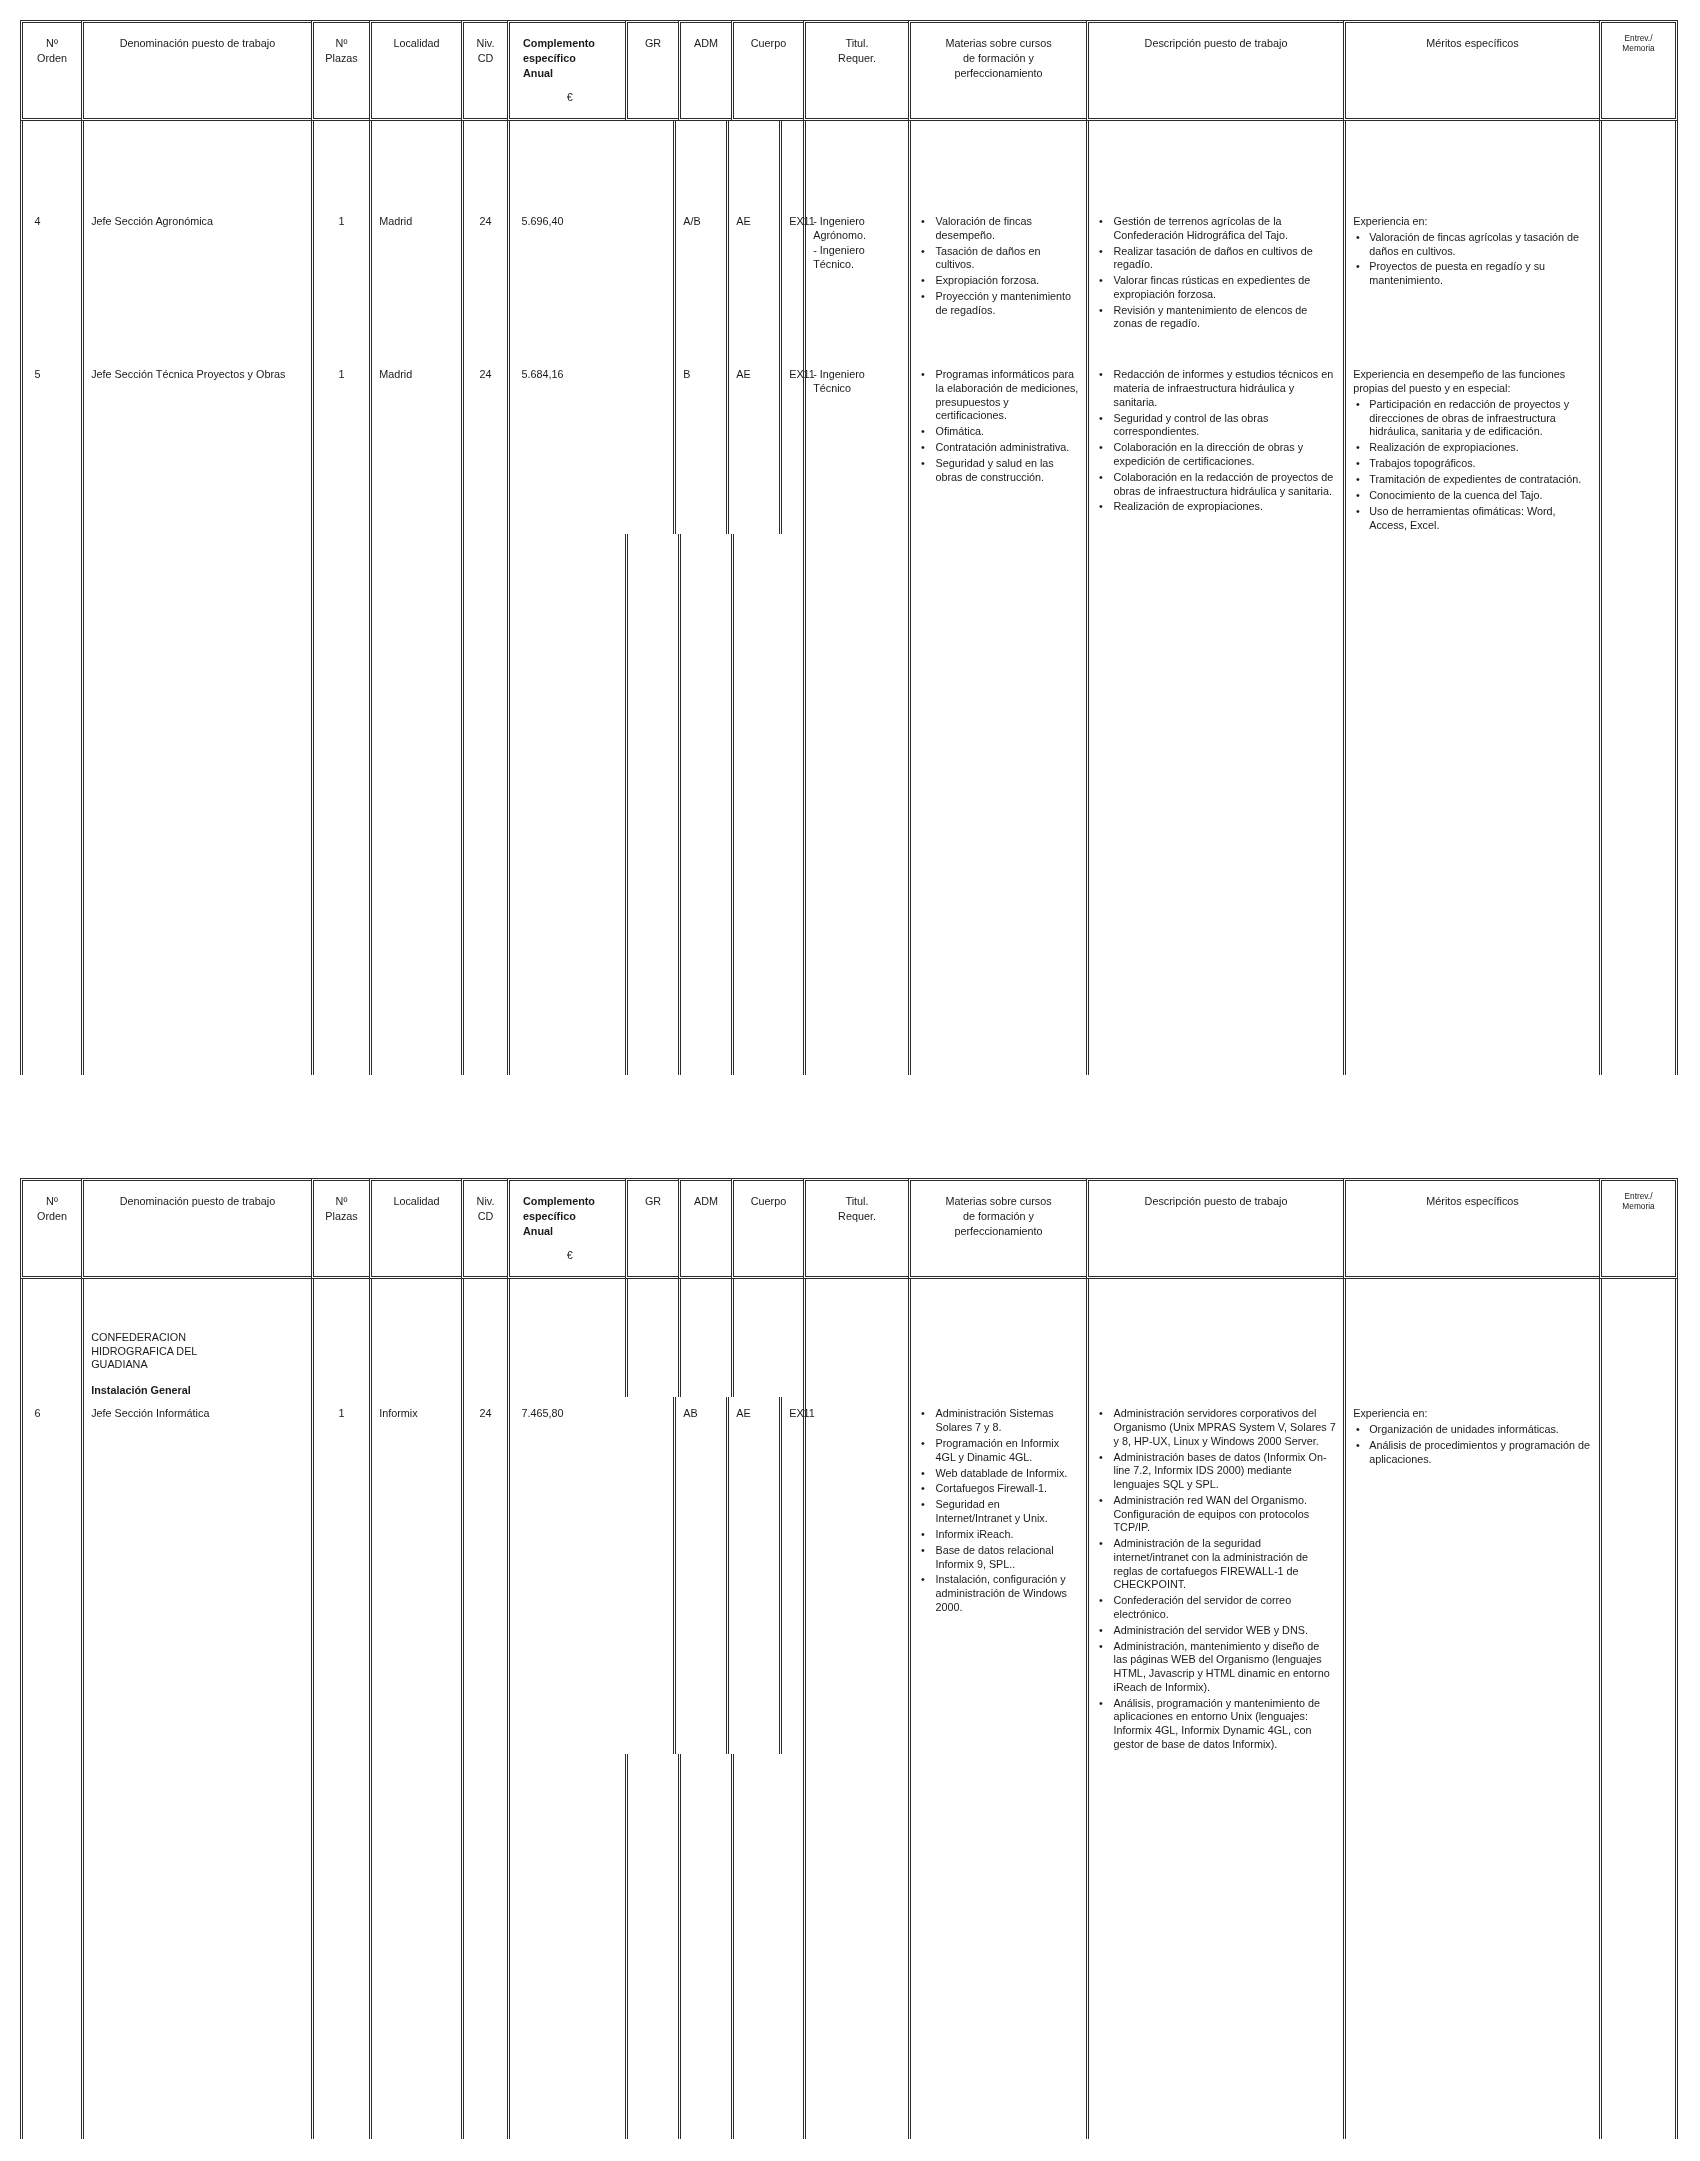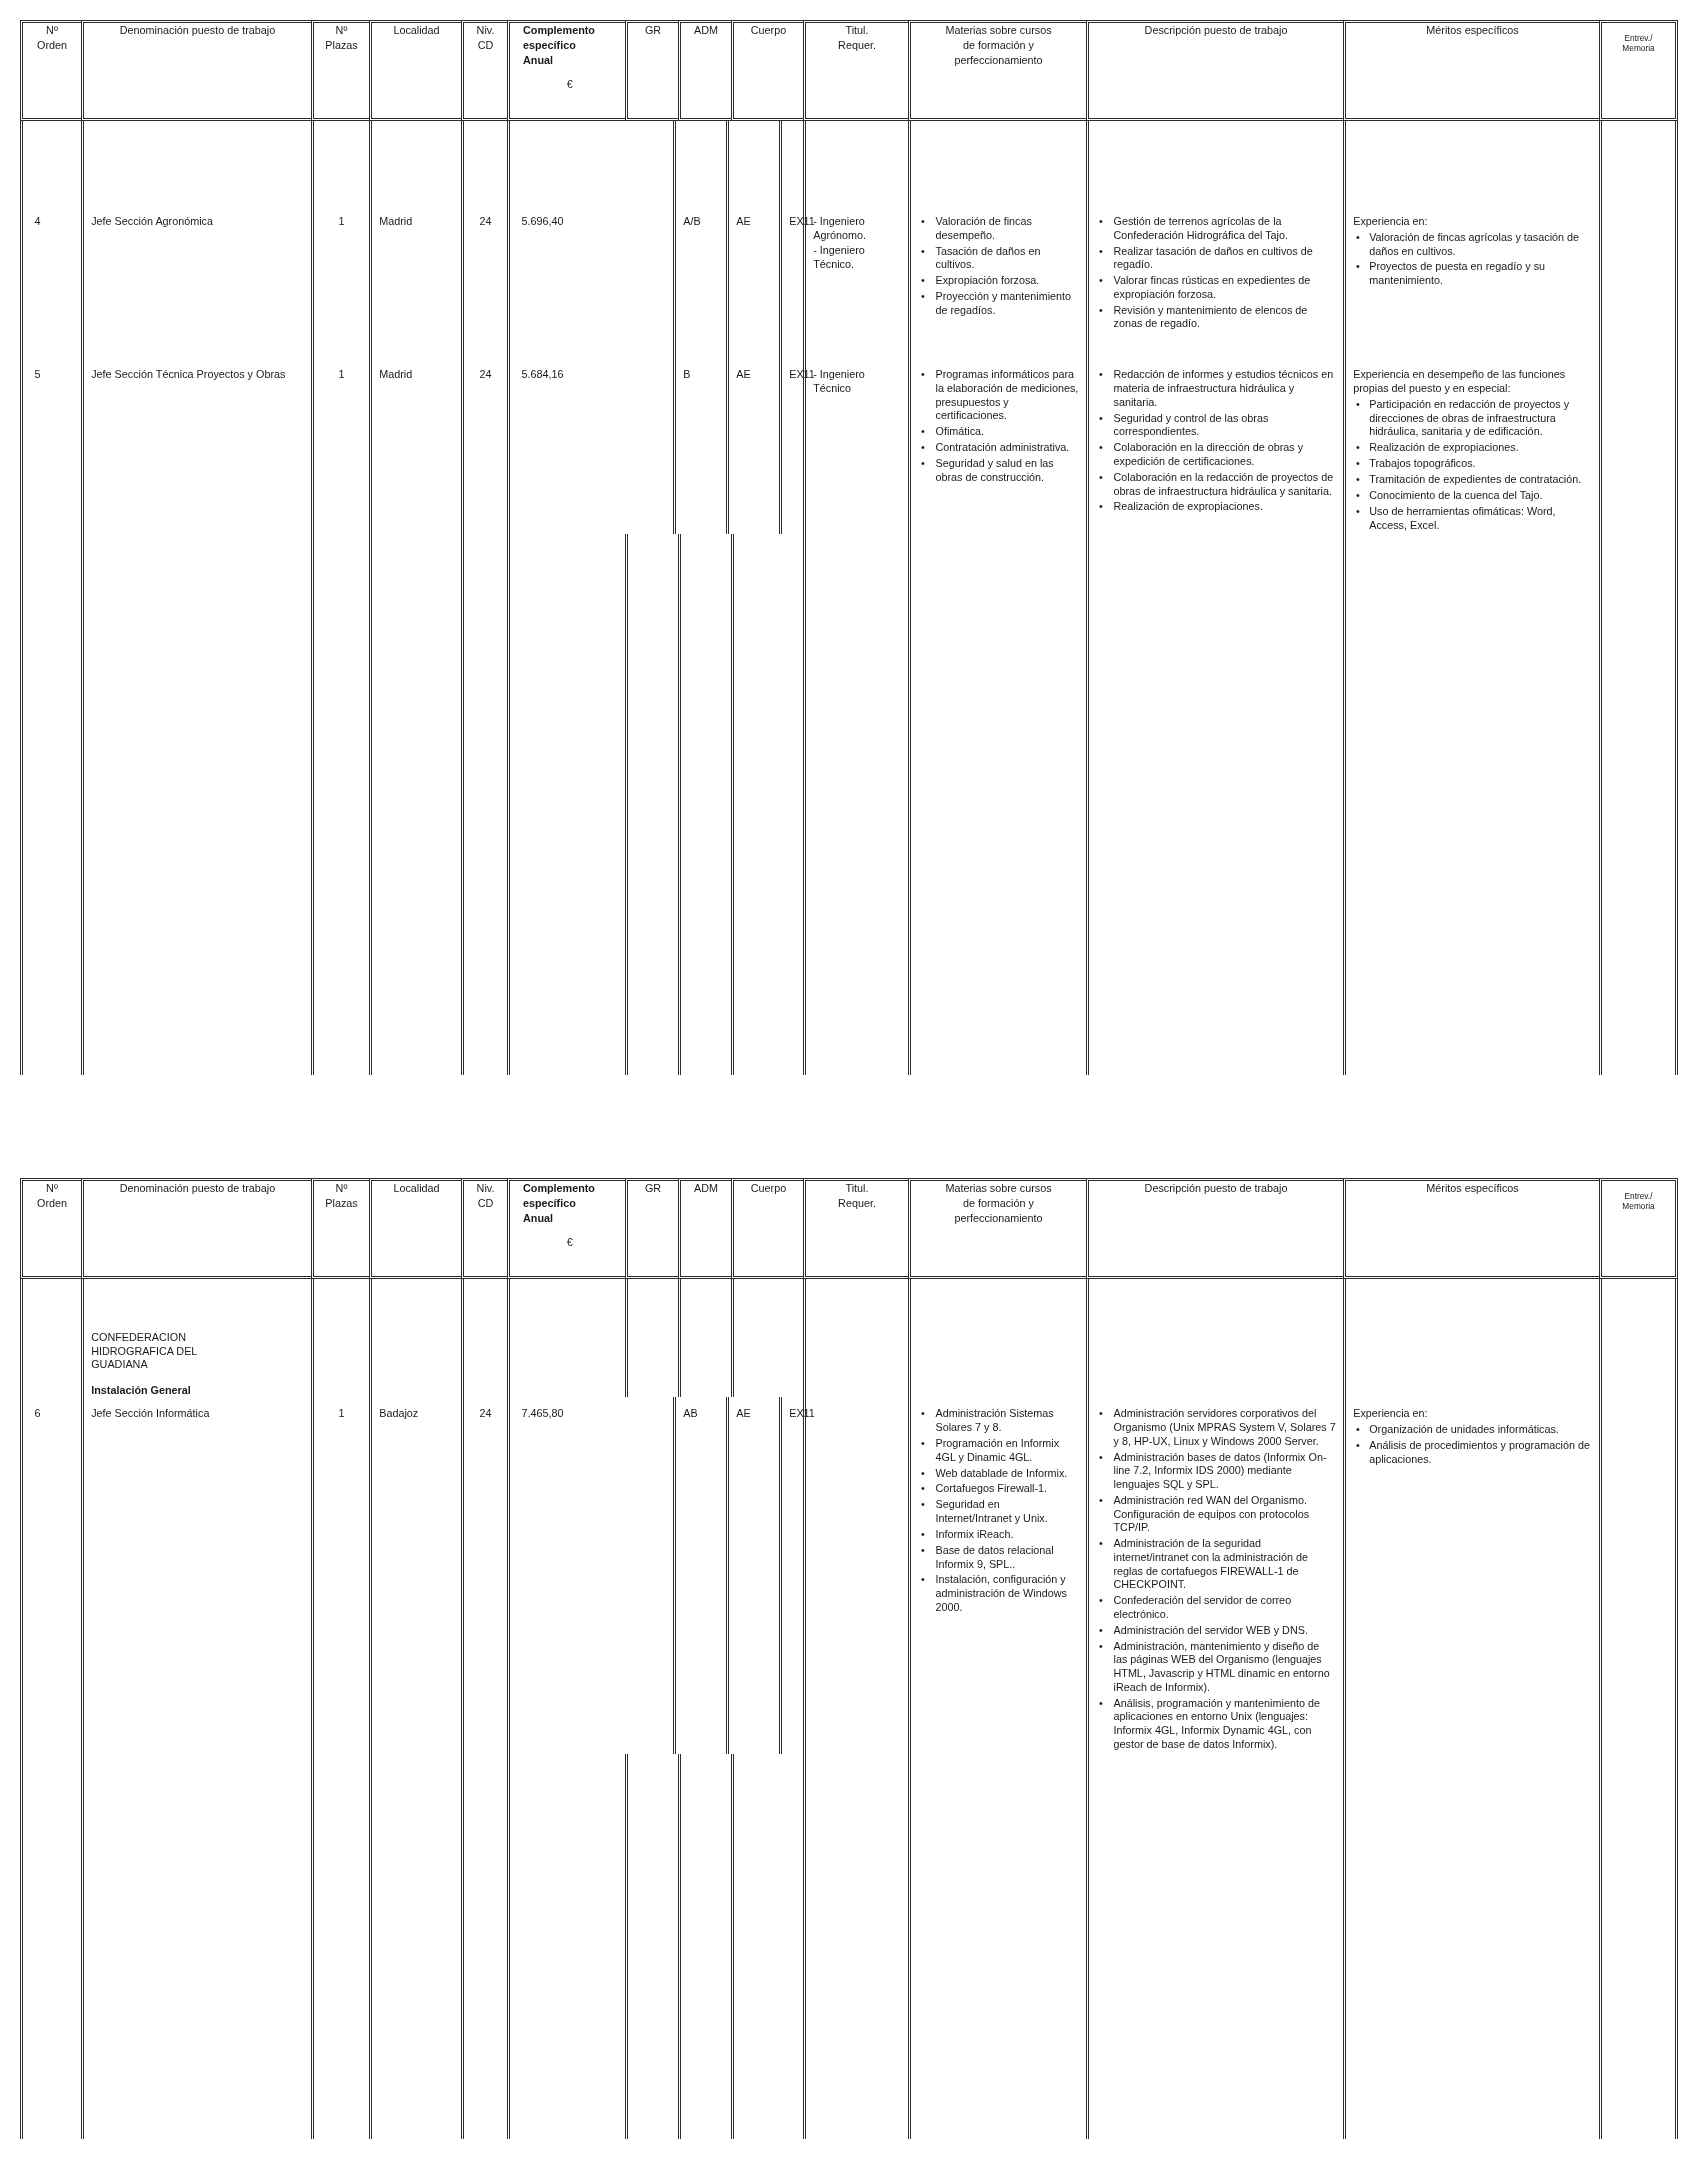--- a/index.html
+++ b/index.html
@@ -29,20 +29,21 @@
   .trow .cell:last-child { border-right: 3.6px double #2b2b2b; }
 
   
   .thead .cell {
     border-top: 3.6px double #2b2b2b;
     border-bottom: 3.6px double #2b2b2b;
     min-height: 101px;
     display: flex; flex-direction: column;
     align-items: center; justify-content: flex-start;
     text-align: center;
+    padding-top: 13px;
     font-size: 10.8px; line-height: 15px;
   }
   .thead .hlabel { white-space: pre-line; }
   .thead .c-comp { align-items: stretch; }
   .thead .c-comp .hlabel { text-align: left; padding-left: 1.4px; font-weight: bold; }
   .thead .c-comp .eur { text-align: center; margin-top: 8.7px; }
   .thead .c-ent { font-size: 8.3px; line-height: 10px; padding-top: 10px; }
 
   
   .tbody { display: flex; flex-direction: column; }
@@ -391,21 +392,21 @@
         <div class="cell"></div>
         <div class="cell"></div>
         <div class="cell"></div>
         <div class="cell"></div>
       </div>
 
       <div class="trow pt14">
         <div class="cell c-orden">6</div>
         <div class="cell c-denom">Jefe Sección Informática</div>
         <div class="cell c-plazas">1</div>
-        <div class="cell c-local">Badajoz</div>
+        <div class="cell c-local">Informix</div>
         <div class="cell c-niv">24</div>
         <div class="cell c-comp">7.465,80</div>
         <div class="cell c-gr">AB</div>
         <div class="cell c-adm">AE</div>
         <div class="cell c-cuerpo">EX11</div>
         <div class="cell c-titul"></div>
         <div class="cell c-mat">
             <div class="bullets">
               <div class="bullet">
                 <span class="dot">•</span>

